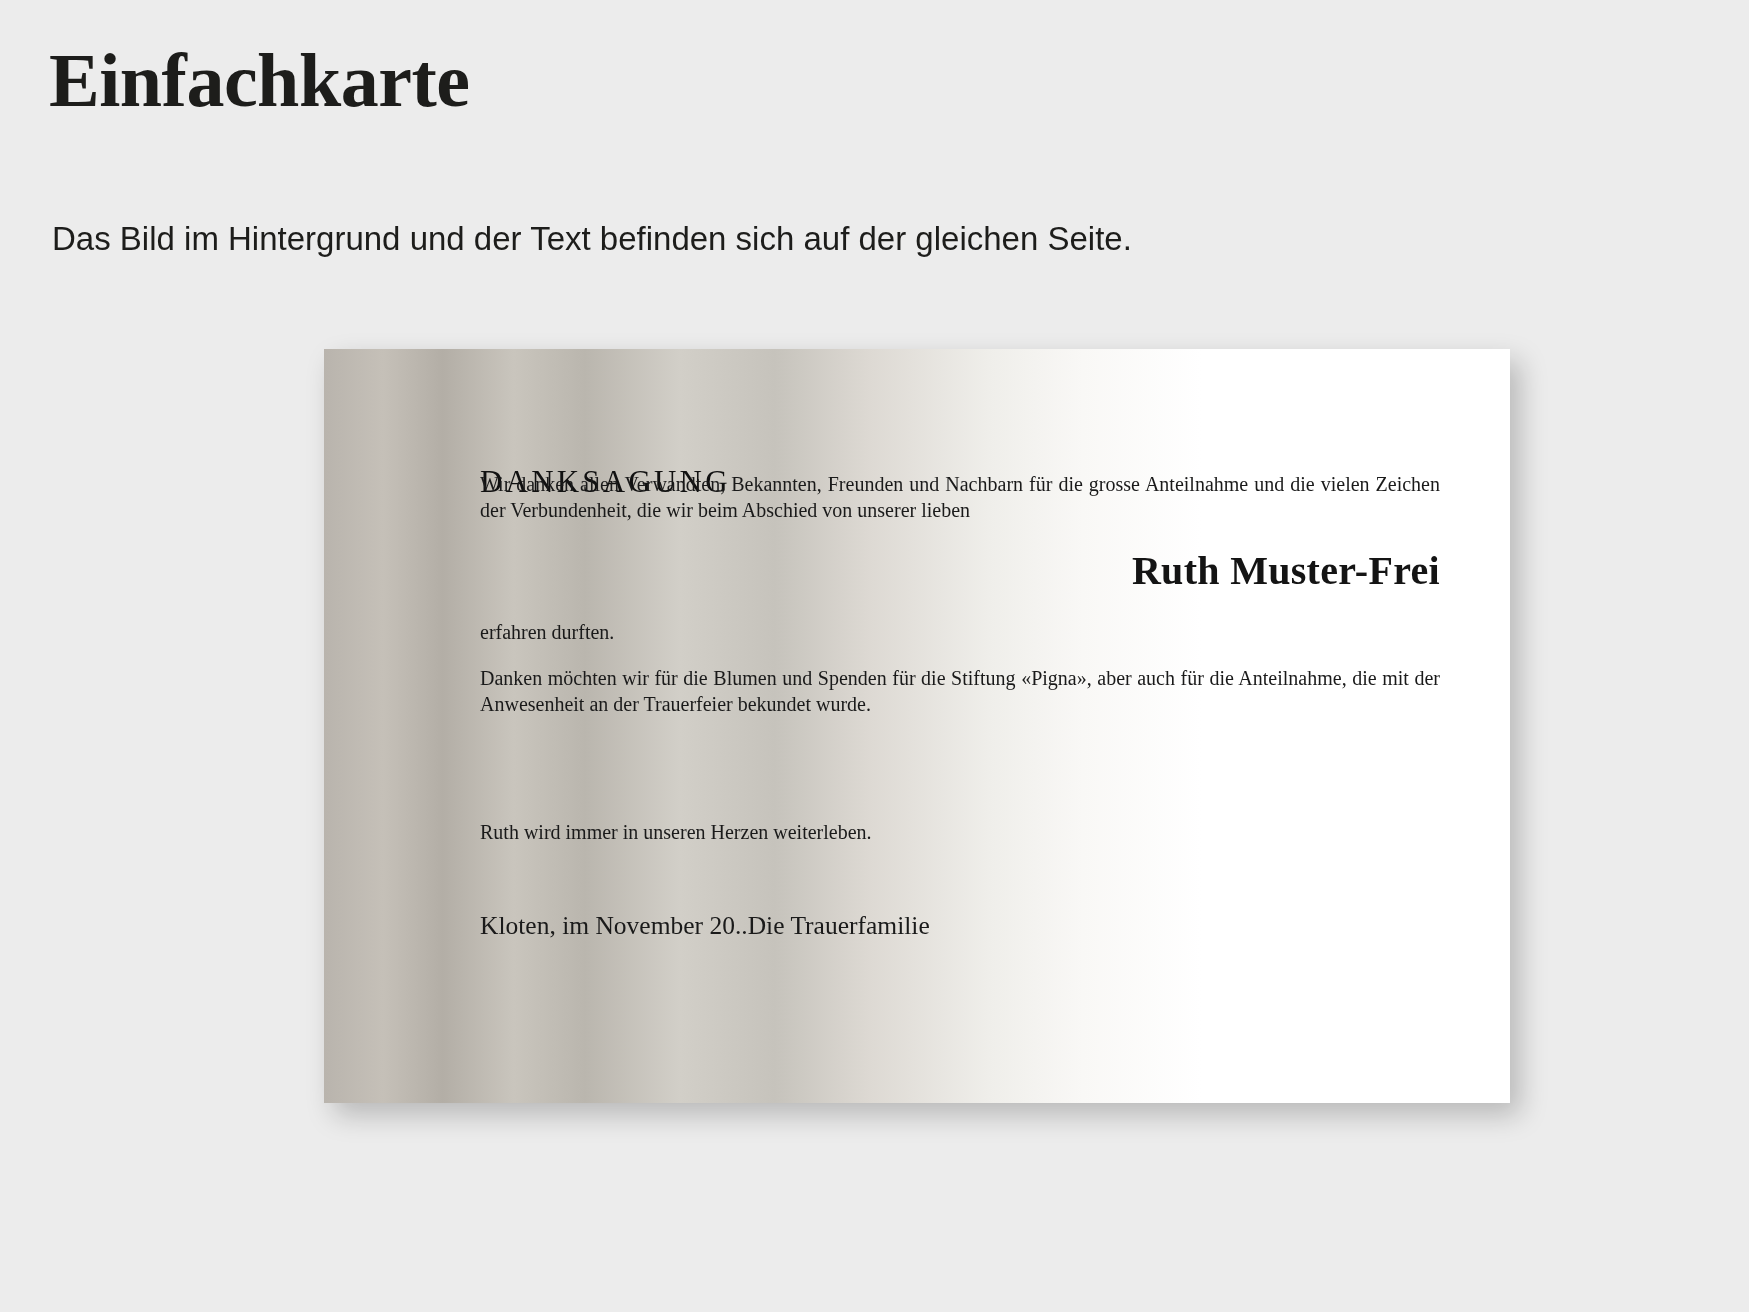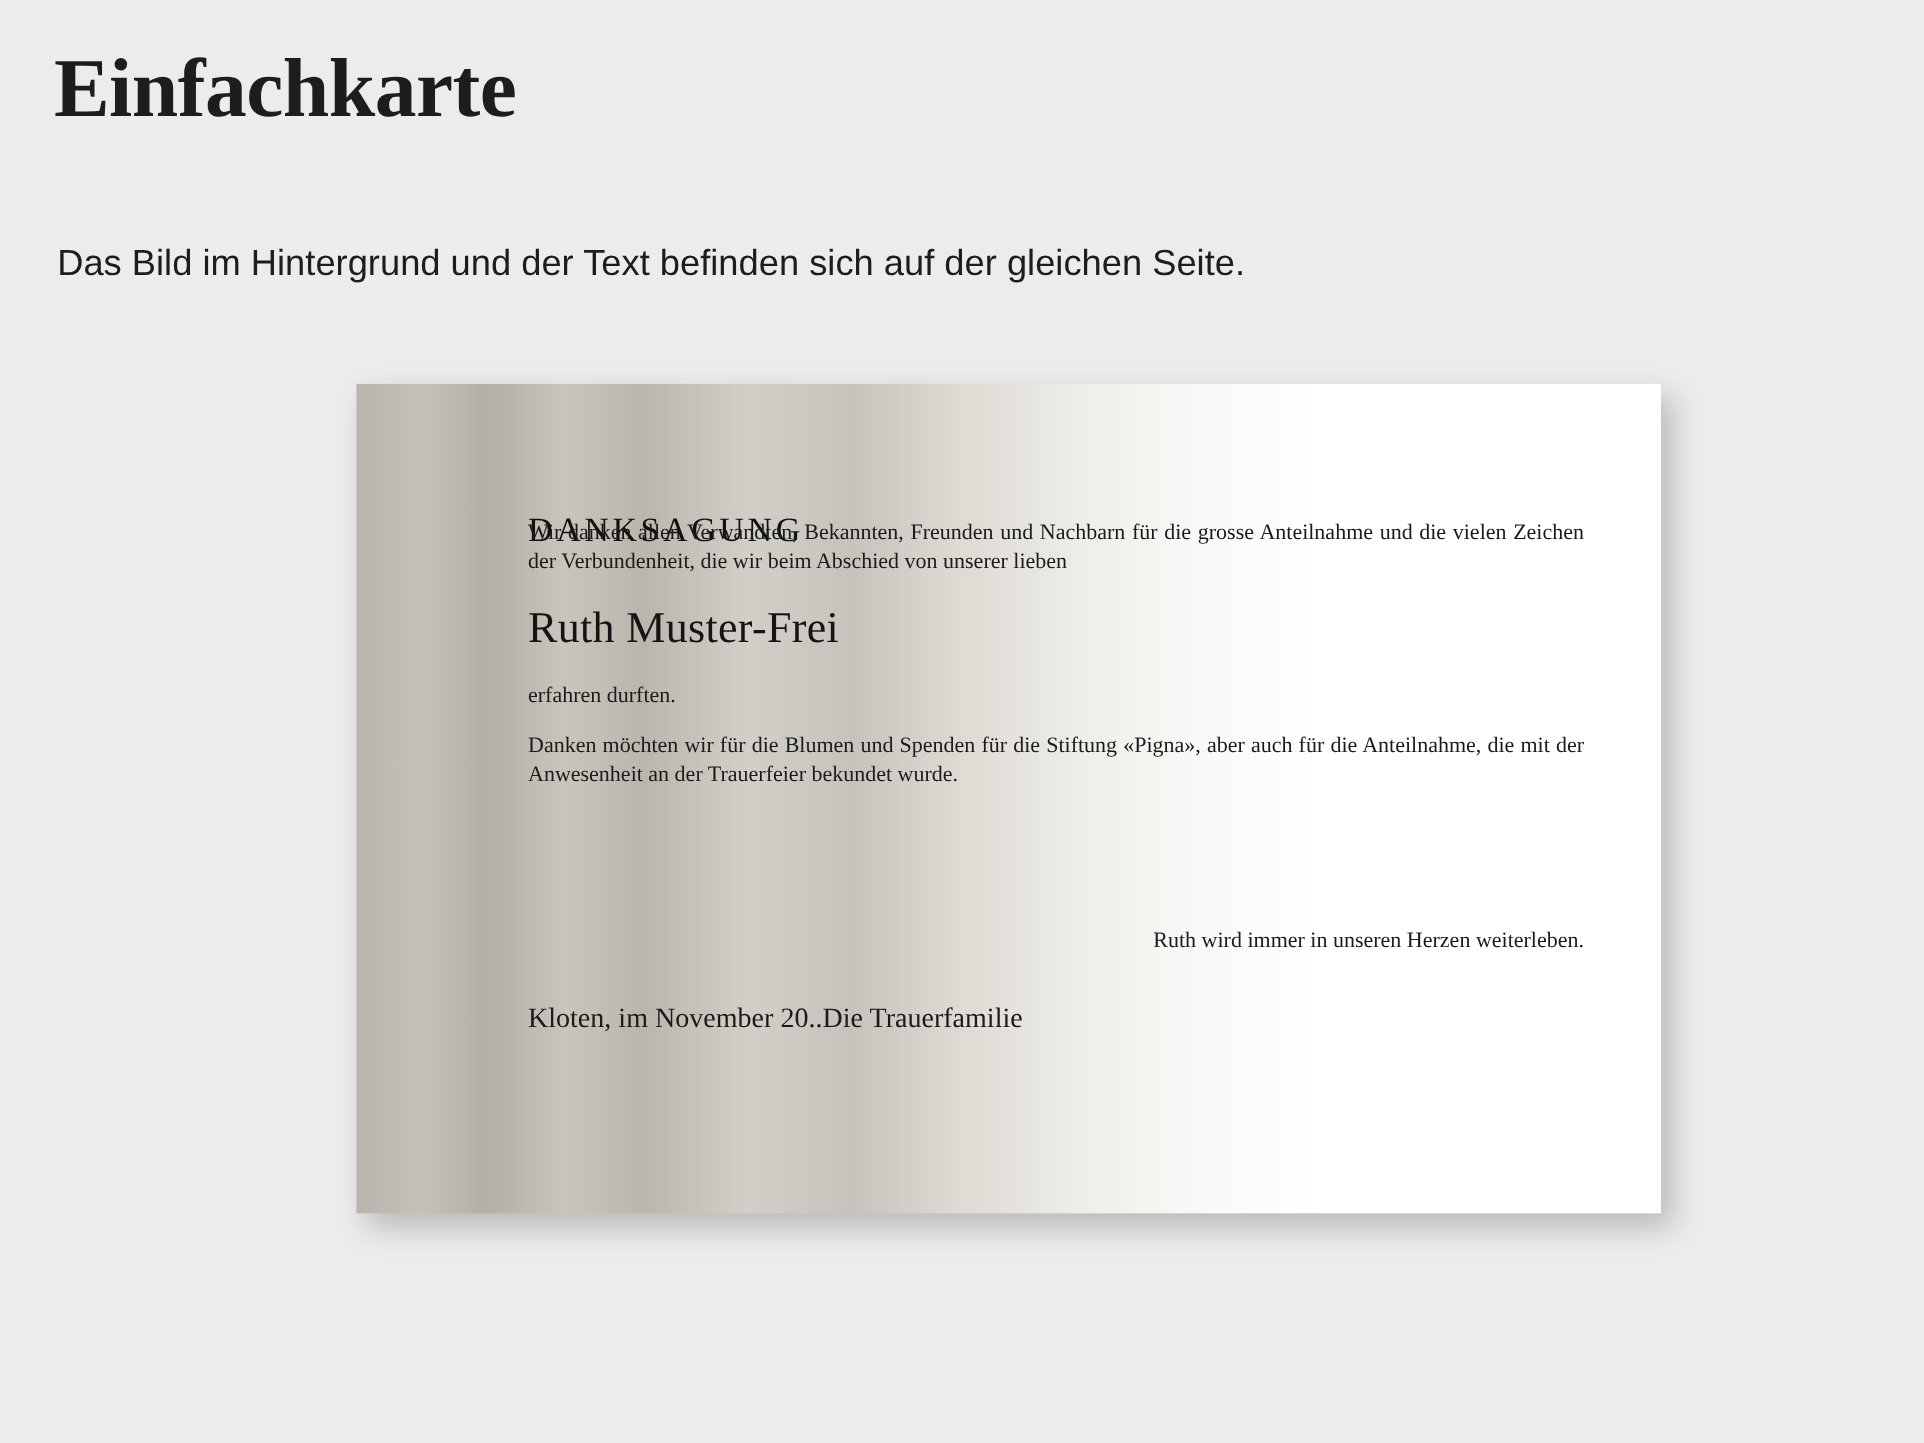--- a/index.html
+++ b/index.html
@@ -109,29 +109,29 @@
     text-align: justify;
     color: #1a1a1a;
   }
 
   .p1 { top: 122px; }
   .name {
     position: absolute;
     top: 198px;
     left: 0;
     right: 0;
-    text-align: left;
+    text-align: right;
     font-size: 40px;
-    font-weight: 400;
+    font-weight: 700;
     letter-spacing: 0.3px;
   }
   .p2 { top: 270px; text-align: left; }
   .p3 { top: 316px; }
   .p4 { top: 386px; }
-  .p5 { top: 493px; text-align: right; }
+  .p5 { top: 470px; text-align: left; }
 
   .footer-row {
     position: absolute;
     left: 0;
     right: 0;
     top: 562px;
     display: flex;
     justify-content: flex-start;
     font-size: 25.5px;
     color: #1a1a1a;

